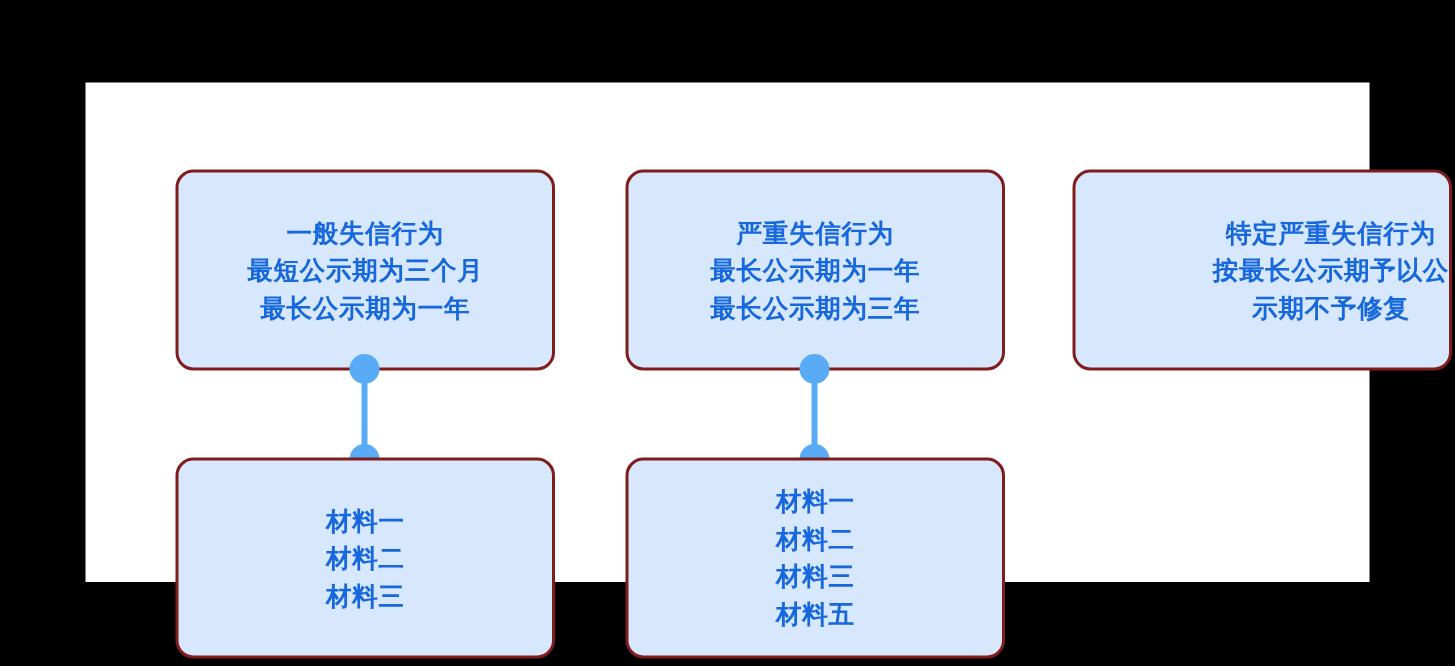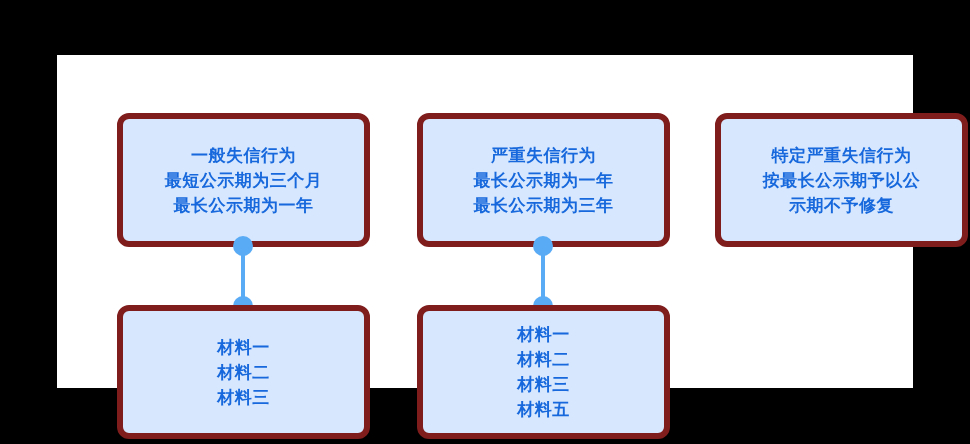--- a/index.html
+++ b/index.html
@@ -29,21 +29,21 @@
     top: 55px;
     width: 856px;
     height: 333px;
     background: #ffffff;
   }
 
   .node {
     position: absolute;
     box-sizing: border-box;
     background: #d7e7fd;
-    border: 6px solid #7f1d1d;
+    border: 2px solid #7f1d1d;
     border-radius: 12px;
     display: flex;
     align-items: center;
     justify-content: center;
     color: #1668dc;
     font-weight: bold;
     font-size: 17px;
     line-height: 25px;
     letter-spacing: 0.5px;
     white-space: pre-line;
@@ -54,21 +54,21 @@
     text-align: center;
     white-space: pre-line;
   }
   .node.align-left .node-text {
     text-align: left;
   }
 
   
   #node-top-1 { left: 60px;  top: 58px;  width: 253px; height: 134px; }
   #node-top-2 { left: 360px; top: 58px;  width: 253px; height: 134px; }
-  #node-top-3 { left: 658px; top: 58px;  width: 253px; height: 134px; }
+  #node-top-3 { left: 658px; top: 58px;  width: 253px; height: 134px; justify-content: flex-end; }
 
   
   #node-bottom-1 { left: 60px;  top: 250px; width: 253px; height: 134px; }
   #node-bottom-2 { left: 360px; top: 250px; width: 253px; height: 134px; }
 
   
   .connector {
     position: absolute;
     width: 22px;
     height: 80px;

